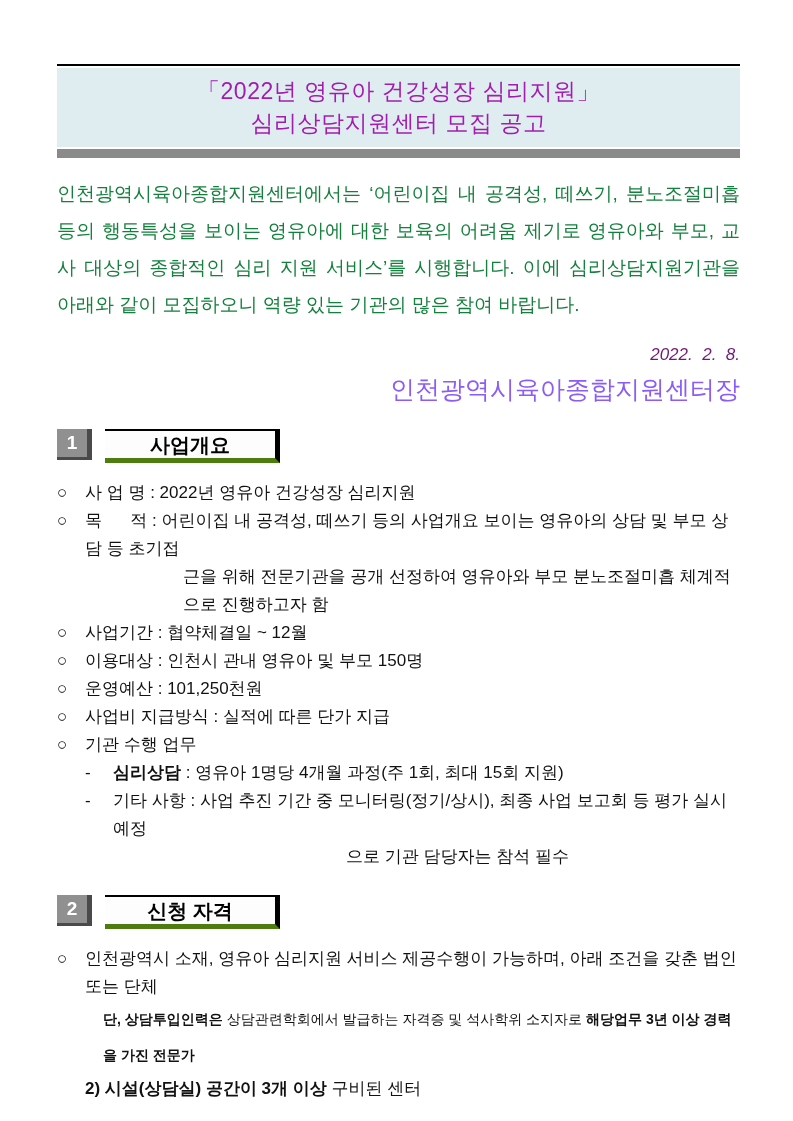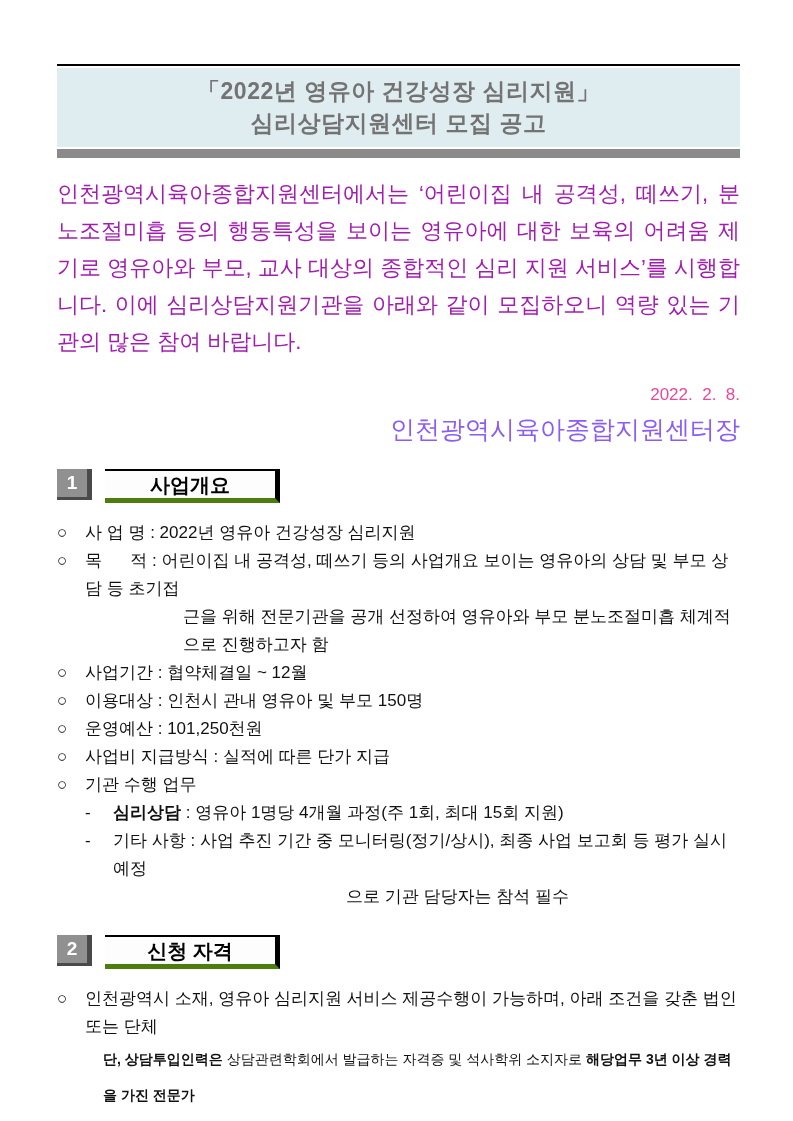--- a/index.html
+++ b/index.html
@@ -8,28 +8,28 @@
     font-family:"Liberation Sans","DejaVu Sans",sans-serif;
     color:#1a1a1a;-webkit-font-smoothing:antialiased;
   }
   .page{padding:64px 53px 0 57px;}
   
   .title-rule{border-top:2px solid #000;height:2px;}
   .title-banner{
     background:#dfedf1;text-align:center;
     padding:7px 0 8px 0;
   }
-  .title-line{font-size:23px;font-weight:bold;line-height:32px;letter-spacing:0.5px;color:#737373;}
+  .title-line{font-size:23px;font-weight:normal;line-height:32px;letter-spacing:0.5px;color:#a21caf;}
   .title-underbar{height:9px;background:#8a8a8a;margin-top:2px;}
   
   .intro-par{
-    margin-top:17px;font-size:22px;line-height:37px;
-    text-align:justify;color:#a21caf;
+    margin-top:17px;font-size:19px;line-height:37px;
+    text-align:justify;color:#15803d;
   }
-  .doc-date{margin-top:3px;text-align:right;font-size:17px;line-height:26px;white-space:pre;color:#ec4899;}
+  .doc-date{margin-top:3px;text-align:right;font-size:17px;line-height:26px;white-space:pre;color:#701a75;font-style:italic;}
   .doc-signer{margin-top:5px;text-align:right;font-size:25px;line-height:32px;color:#8b5cf6;}
   
   .sec-head{display:flex;align-items:stretch;margin-top:24px;margin-bottom:16px;}
   .sec-num{
     width:30px;height:28px;flex:none;
     background:#909090;color:#fff;font-size:19px;font-weight:bold;
     display:flex;align-items:center;justify-content:center;
     border-right:5px solid #4a4a4a;border-bottom:3px solid #4a4a4a;
   }
   .sec-box{

